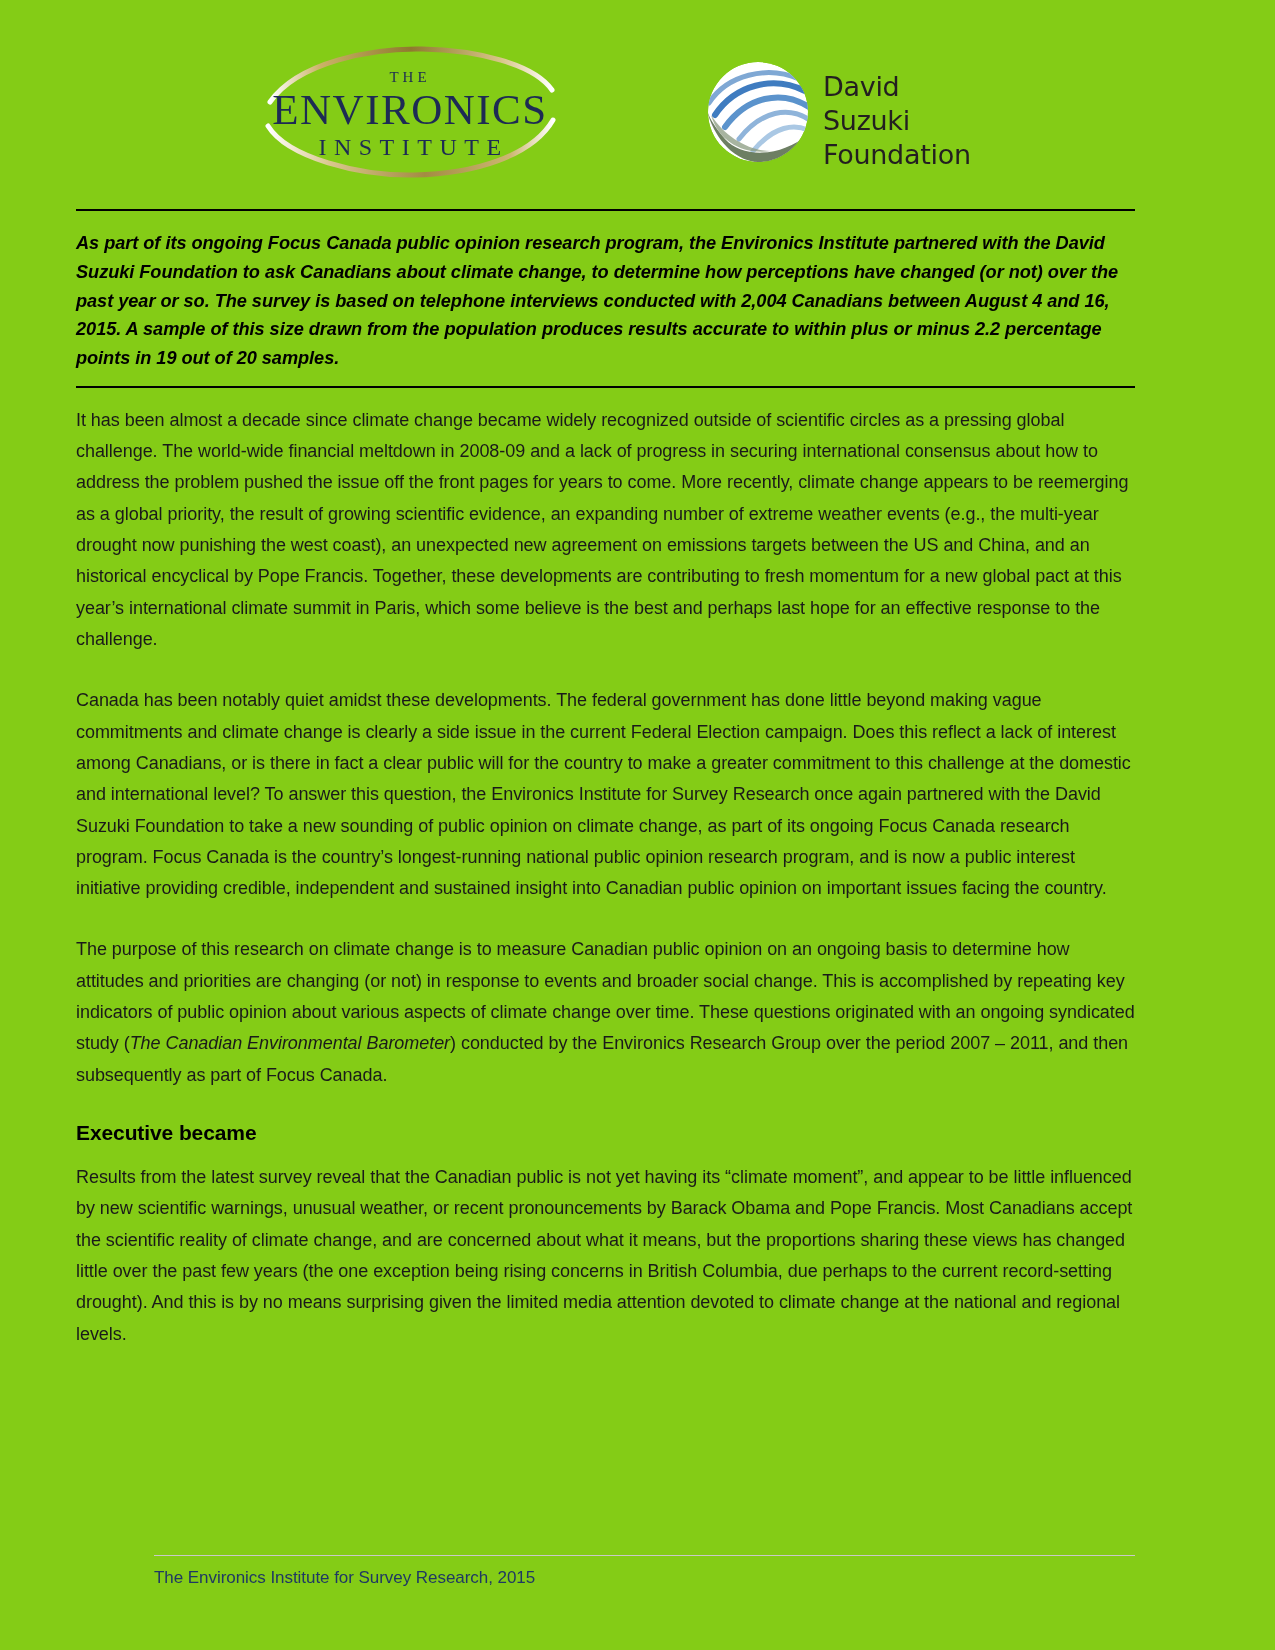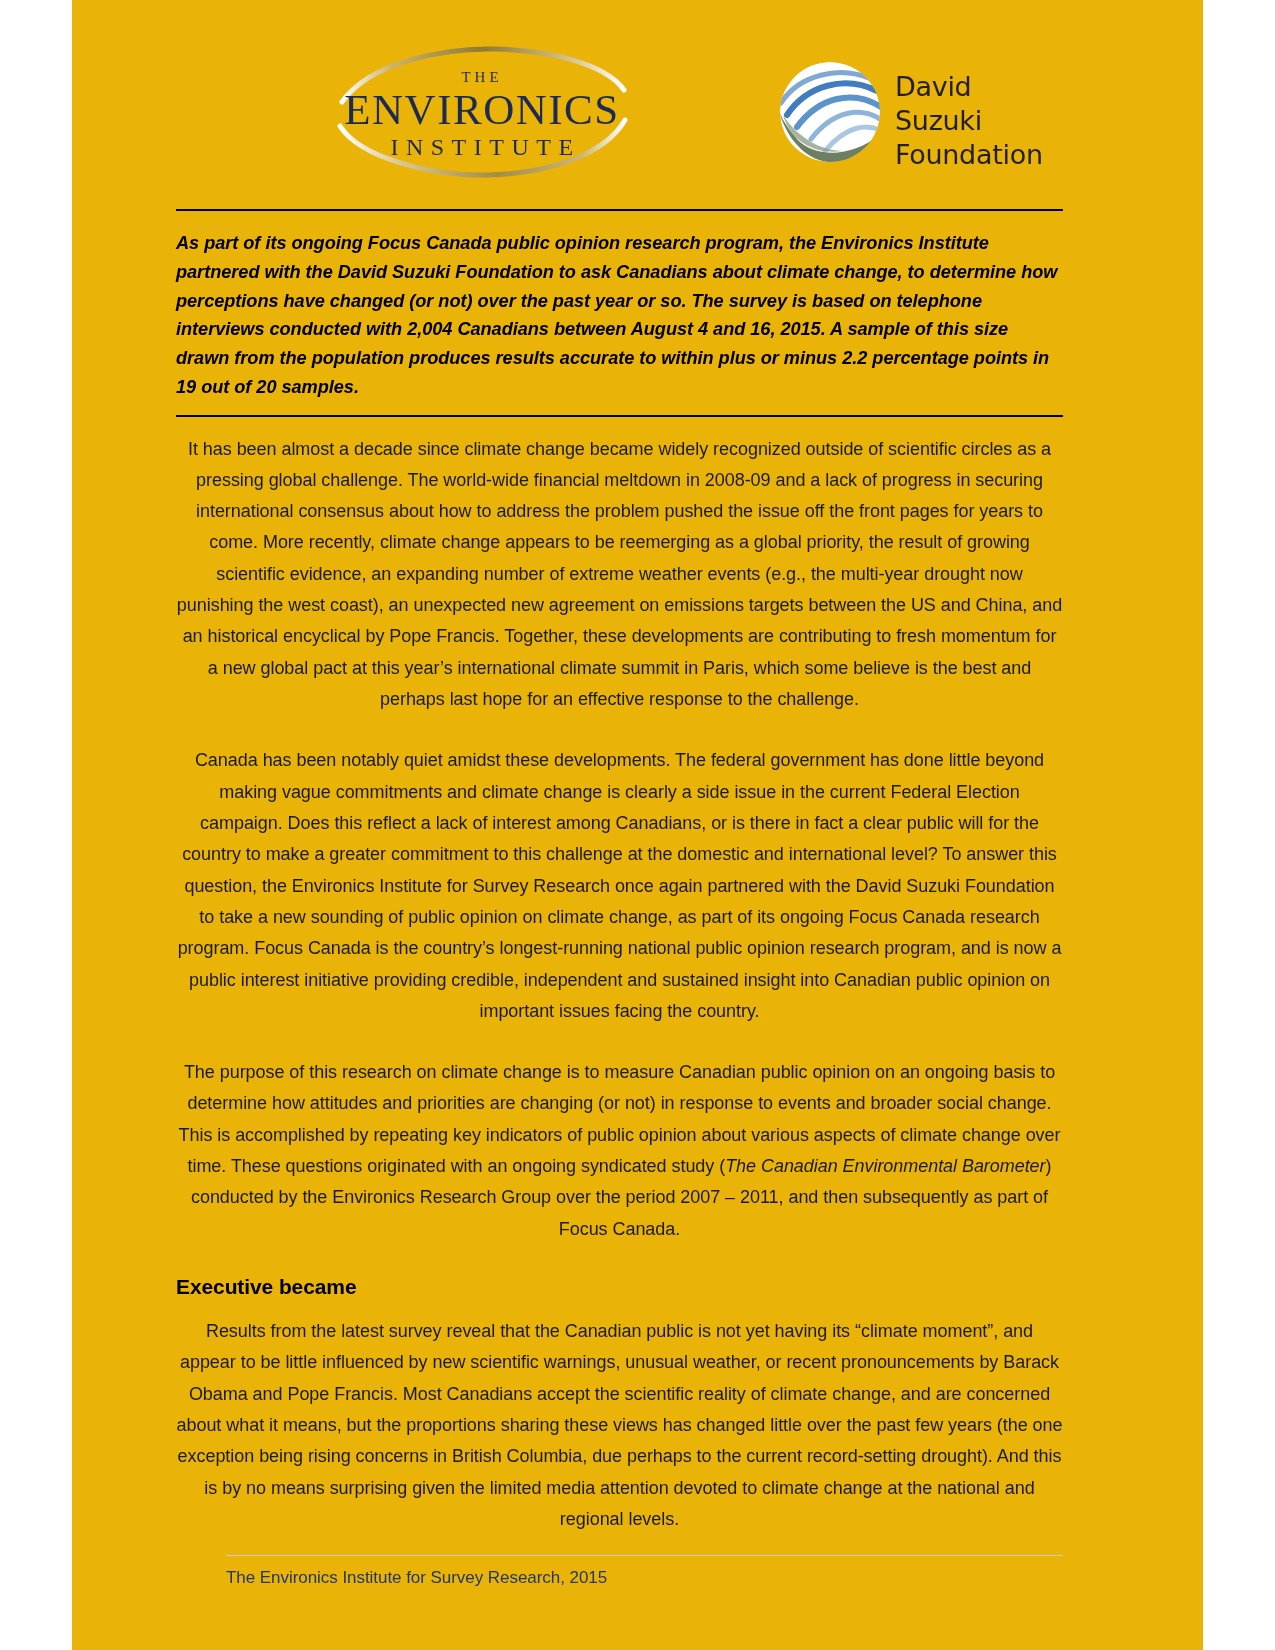--- a/index.html
+++ b/index.html
@@ -7,24 +7,24 @@
     margin: 0;
     padding: 0;
     background: #ffffff;
   }
   body {
     font-family: "Liberation Sans", sans-serif;
     color: #000000;
   }
   .page {
     position: relative;
-    width: 1131px;
+    width: 1275px;
     height: 1650px;
     margin: 0 auto;
-    background: #eab308;
+    background: #84cc16;
     box-sizing: border-box;
     overflow: hidden;
   }
 
   
   .logo-band {
     position: relative;
     height: 185px;
   }
 
@@ -114,21 +114,21 @@
   .title-sub {
     font-size: 27px;
     font-weight: bold;
     color: #16257a;
     margin-top: 9px;
     line-height: 1.3;
   }
 
   
   .content {
-    padding: 0 140px 0 104px;
+    padding: 0 140px 0 76px;
     box-sizing: border-box;
   }
   .rule {
     border: 0;
     border-top: 2px solid #000;
     margin: 0;
     height: 0;
   }
   .rule-top { margin-top: 24px; }
   .rule-bottom { margin-top: 13px; }
@@ -152,21 +152,21 @@
     letter-spacing: -0.1px;
   }
   .section-head.tight { margin-top: 30px; }
 
   p.body {
     font-size: 18px;
     line-height: 1.74;
     margin: 17px 0 0 0;
     color: #1a1a1a;
     letter-spacing: -0.05px;
-    text-align: center;
+    text-align: left;
   }
   p.body.gap { margin-top: 30px; }
   p.body em { font-style: italic; }
 
   
   .footer {
     position: absolute;
     left: 154px;
     right: 140px;
     bottom: 62px;

